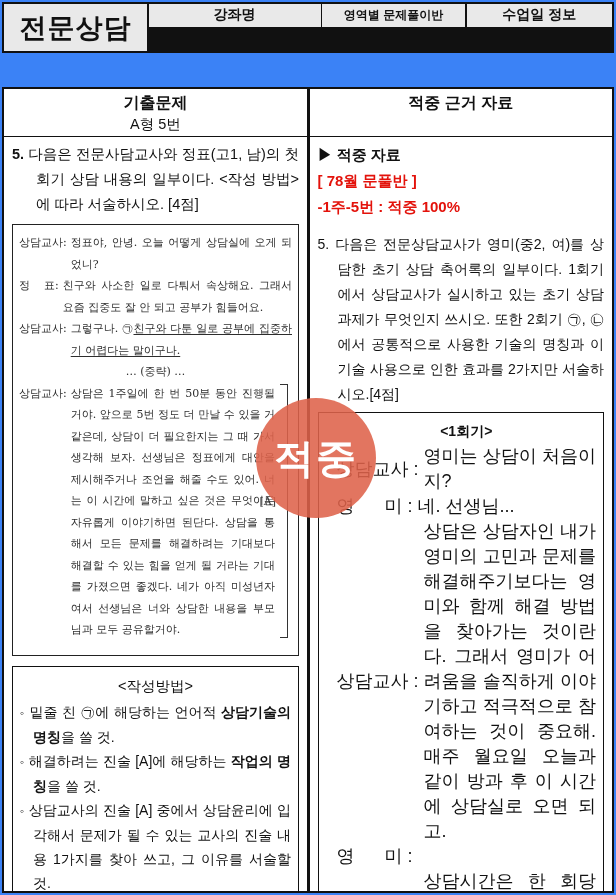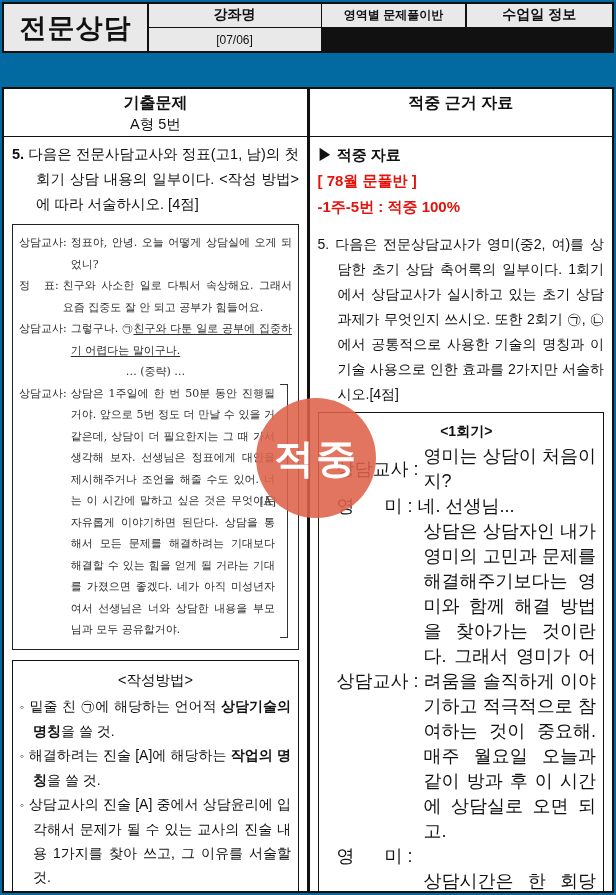--- a/index.html
+++ b/index.html
@@ -1,18 +1,18 @@
 <!DOCTYPE html>
 <html lang="ko"><head>
 <meta charset="utf-8">
 <style>
   * { margin:0; padding:0; box-sizing:border-box; }
   html,body { background:#fff; }
   body { font-family:"Liberation Sans", sans-serif; color:#111; }
-  .page { position:relative; width:616px; height:895px; background:#0369a1; overflow:hidden; }
+  .page { position:relative; width:616px; height:895px; background:#3b82f6; overflow:hidden; }
 
   
   .hdr { position:absolute; top:2px; left:2px; width:612px; height:51px;
          display:grid; grid-template-columns:143px 172px 143px 1fr; grid-template-rows:1fr 1fr;
          border:2px solid #111; background:#111; grid-gap:1.5px; }
   .hcell { background:#e9e9e9; display:flex; align-items:center; justify-content:center; }
   .hbig { grid-row:1 / span 2; font-size:27px; font-weight:bold; letter-spacing:1px; }
   .hlab { font-size:14px; font-weight:bold; }
   .hval { font-size:12px; }
   .hval.bold { font-weight:bold; }
@@ -23,21 +23,21 @@
   .col { background:#fff; display:flex; flex-direction:column; overflow:hidden; }
   .col-head { height:48px; border-bottom:1.5px solid #111; text-align:center; padding-top:3px; flex:0 0 auto; }
   .col-head .t1 { font-size:16px; font-weight:bold; line-height:22px; }
   .col-head .t2 { font-size:14.5px; line-height:20px; }
   .col-body { flex:1; padding:5px 8px 0 8px; overflow:hidden; display:flex; flex-direction:column; }
 
   .q { font-size:14.5px; line-height:25px; text-align:justify; padding-left:24px; text-indent:-24px; }
   .qno { font-weight:bold; }
 
   
-  .scanbox { margin-top:7px; border:1.5px solid #222; padding:7px 6px 8px 6px;
+  .scanbox { margin-top:7px; border:1.5px solid #222; padding:7px 6px 14px 6px;
              font-family:"DejaVu Serif", serif; font-size:11px; line-height:21.5px; color:#2d2d2d; }
   .utt { display:flex; }
   .utt .spk { white-space:pre; flex:0 0 auto; }
   .utt .txt { flex:1; text-align:justify; padding-left:4px; }
   .center-line { text-align:center; }
   .ul { text-decoration:underline; text-underline-offset:2px; }
   .bracketed { position:relative; padding-right:17px; }
   .abr { position:absolute; top:1px; bottom:3px; right:4px; width:7px; border-right:1.8px solid #333; }
   .abr::before { content:""; position:absolute; top:0; right:0; width:7px; border-top:1.8px solid #333; }
   .abr::after  { content:""; position:absolute; bottom:0; right:0; width:7px; border-bottom:1.8px solid #333; }
@@ -75,23 +75,20 @@
         <span>전문상담</span>
       </div>
     <div class="hcell hlab">
         <span>강좌명</span>
       </div>
     <div class="hcell hval bold">
         <span>영역별 문제풀이반</span>
       </div>
     <div class="hcell hlab">
         <span>수업일 정보</span>
-      </div>
-    <div class="hcell hval">
-        <span>[07/06]</span>
       </div>
   </div>
 
   <div class="main">
 
     <div class="col">
       <div class="col-head">
         <div class="t1">기출문제</div>
         <div class="t2">A형 5번</div>
       </div>

